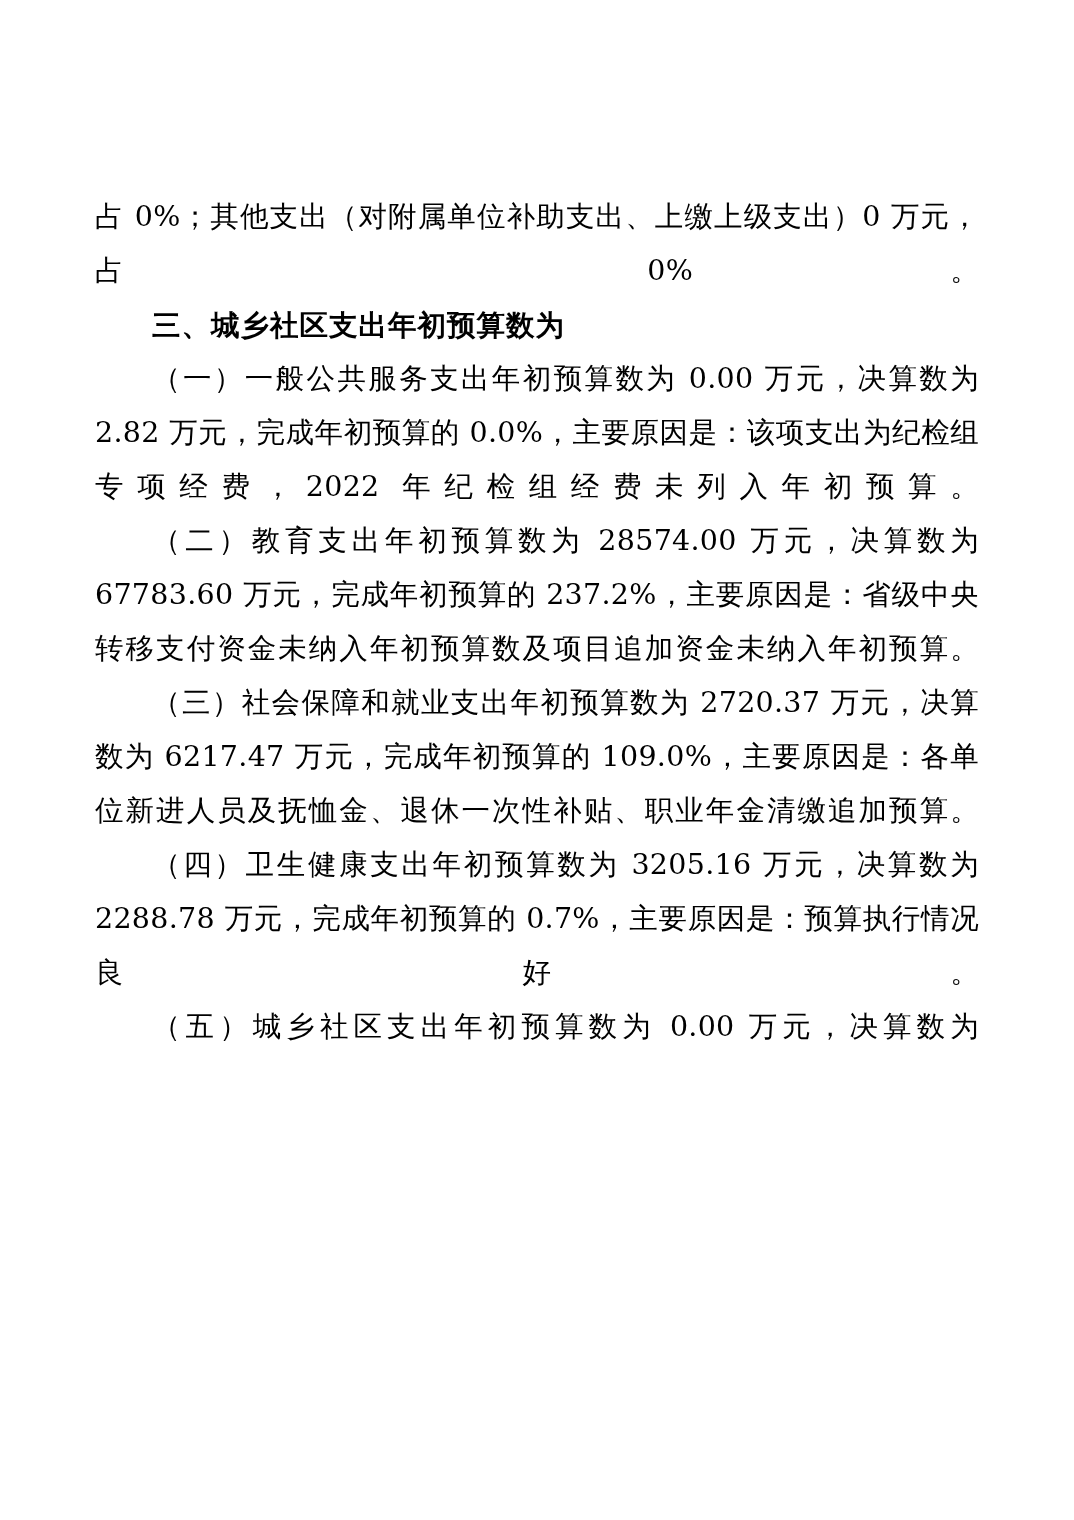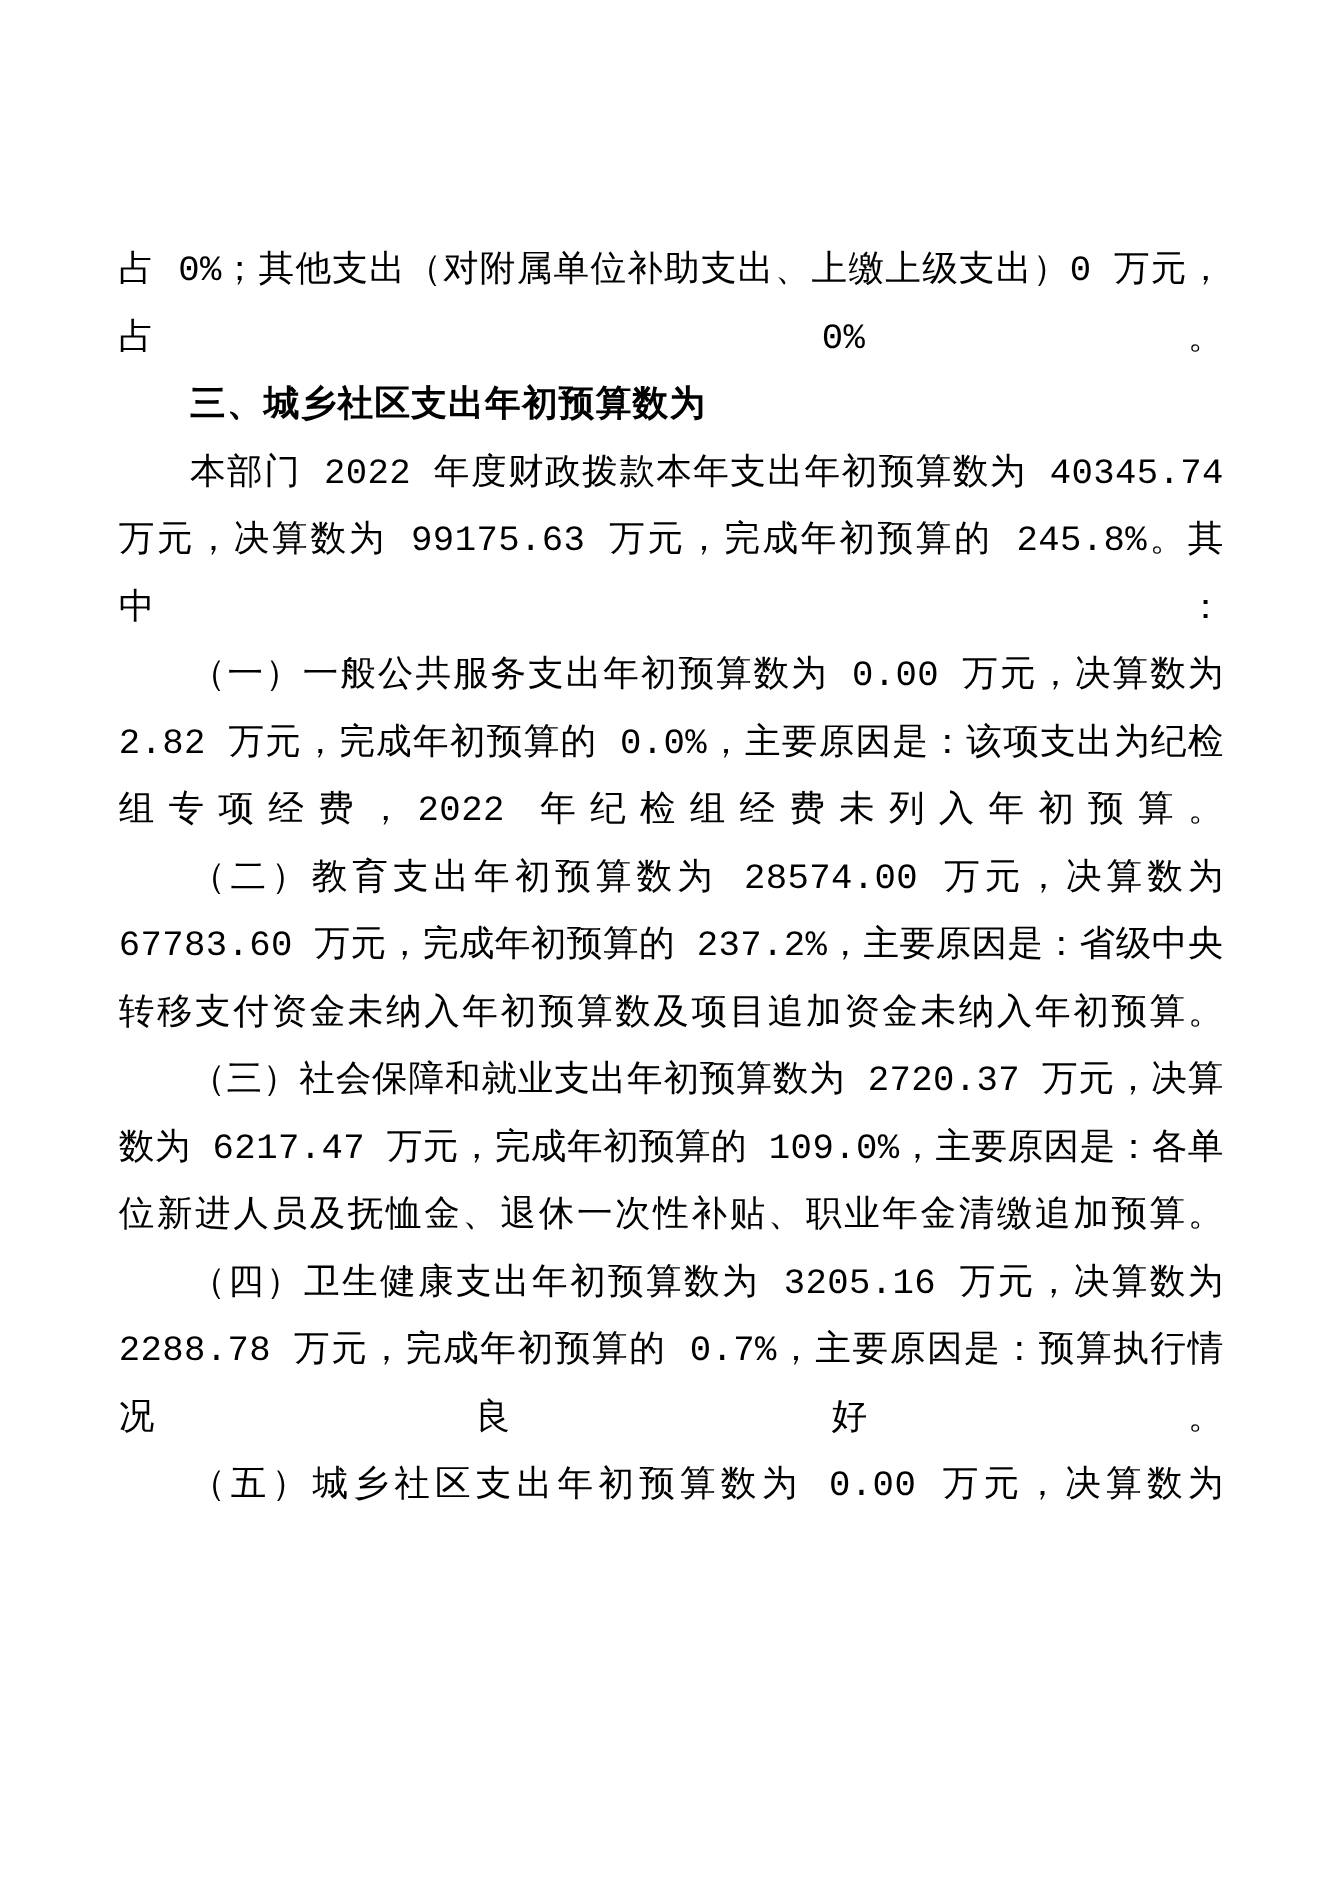--- a/index.html
+++ b/index.html
@@ -20,21 +20,20 @@
   }
   .doc-body {
     font-size: 28.5px;
     line-height: 54px;
   }
   p {
     margin: 0;
     padding: 0;
     text-align: justify;
     text-justify: inter-ideograph;
-    font-family: Liberation Mono, monospace;
   }
   .para {
     text-indent: 2em;
     letter-spacing: 0.3px;
   }
   .cont {
     text-indent: 0;
   }
   .heading {
     text-indent: 2em;
@@ -49,21 +48,20 @@
 </head>
 <body>
 
 <div class="page">
   <div class="doc-body">
 
     <p class="para cont justify-spread">占 0%；其他支出（对附属单位补助支出、上缴上级支出）0 万元，占 0%。</p>
 
     <p class="heading">三、城乡社区支出年初预算数为</p>
 
-    <p class="para justify-spread">本部门 2022 年度财政拨款本年支出年初预算数为 40345.74 万元，决算数为 99175.63 万元，完成年初预算的 245.8%。其中：</p>
 
     <p class="para justify-spread">（一）一般公共服务支出年初预算数为 0.00 万元，决算数为 2.82 万元，完成年初预算的 0.0%，主要原因是：该项支出为纪检组专项经费，2022 年纪检组经费未列入年初预算。</p>
 
     <p class="para justify-spread">（二）教育支出年初预算数为 28574.00 万元，决算数为 67783.60 万元，完成年初预算的 237.2%，主要原因是：省级中央转移支付资金未纳入年初预算数及项目追加资金未纳入年初预算。</p>
 
     <p class="para justify-spread">（三）社会保障和就业支出年初预算数为 2720.37 万元，决算数为 6217.47 万元，完成年初预算的 109.0%，主要原因是：各单位新进人员及抚恤金、退休一次性补贴、职业年金清缴追加预算。</p>
 
     <p class="para justify-spread">（四）卫生健康支出年初预算数为 3205.16 万元，决算数为 2288.78 万元，完成年初预算的 0.7%，主要原因是：预算执行情况良好。</p>
 
     <p class="para justify-spread">（五）城乡社区支出年初预算数为 0.00 万元，决算数为</p>

